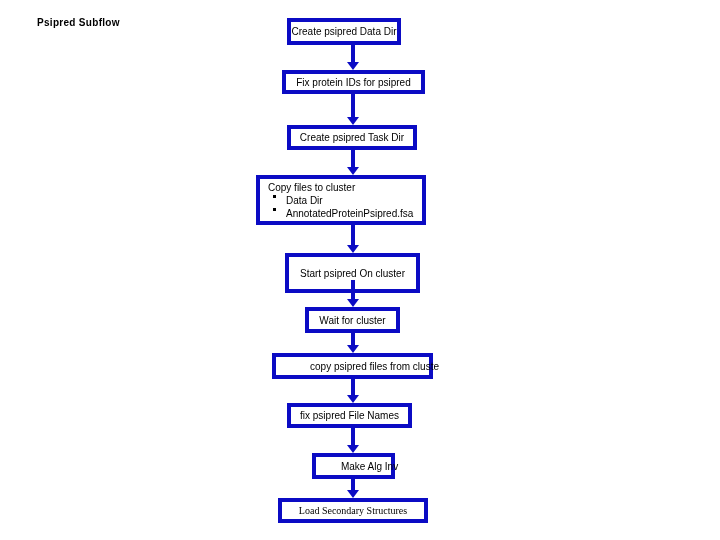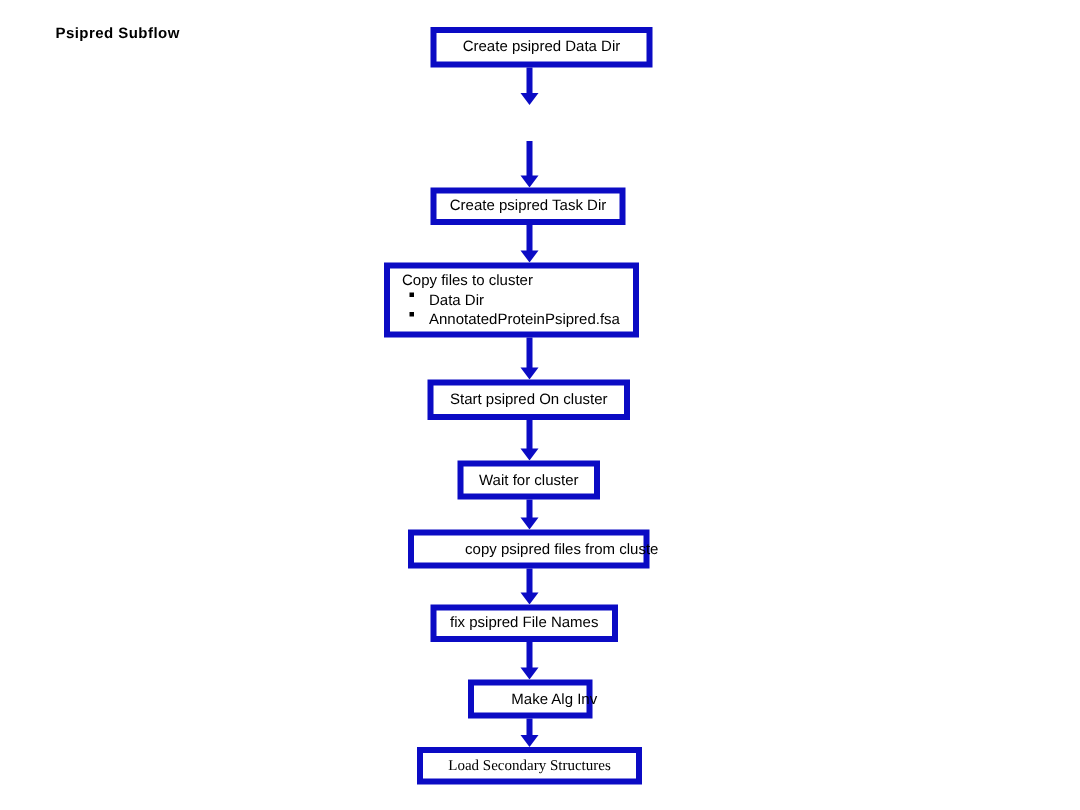--- a/index.html
+++ b/index.html
@@ -53,25 +53,25 @@
   .bullet-sq {
     display: inline-block;
     width: 3px;
     height: 3px;
     background: #000000;
     margin-left: 5px;
     margin-right: 10px;
     flex: 0 0 auto;
   }
   
-  .n1  { left: 287px; top: 18px;  width: 148px; height: 27px; }
+  .n1  { left: 287px; top: 18px;  width: 114px; height: 27px; }
   .n2  { left: 282px; top: 70px;  width: 143px; height: 24px; }
   .n3  { left: 287px; top: 125px; width: 130px; height: 25px; }
   .n4  { left: 256px; top: 175px; width: 170px; height: 50px; }
-  .n5  { left: 285px; top: 253px; width: 135px; height: 27px; }
+  .n5  { left: 285px; top: 253px; width: 135px; height: 40px; }
   .n6  { left: 305px; top: 307px; width: 95px;  height: 26px; }
   .n7  { left: 272px; top: 353px; width: 161px; height: 26px; padding-left: 44px; }
   .n8  { left: 287px; top: 403px; width: 125px; height: 25px; }
   .n9  { left: 312px; top: 453px; width: 83px;  height: 26px; padding-left: 32px; }
   .n10 { left: 278px; top: 498px; width: 150px; height: 25px; font-family: Liberation Serif, serif; }
   
   .arrow {
     position: absolute;
     left: 347px;
     width: 13px;
@@ -113,20 +113,23 @@
 
   <div class="node n1">
     <span>Create psipred Data Dir</span>
   </div>
 
   <div class="arrow a1">
     <div class="shaft"></div>
     <div class="head"></div>
   </div>
 
+  <div class="node n2">
+    <span>Fix protein IDs for psipred</span>
+  </div>
 
   <div class="arrow a2">
     <div class="shaft"></div>
     <div class="head"></div>
   </div>
 
   <div class="node n3">
     <span>Create psipred Task Dir</span>
   </div>
 

